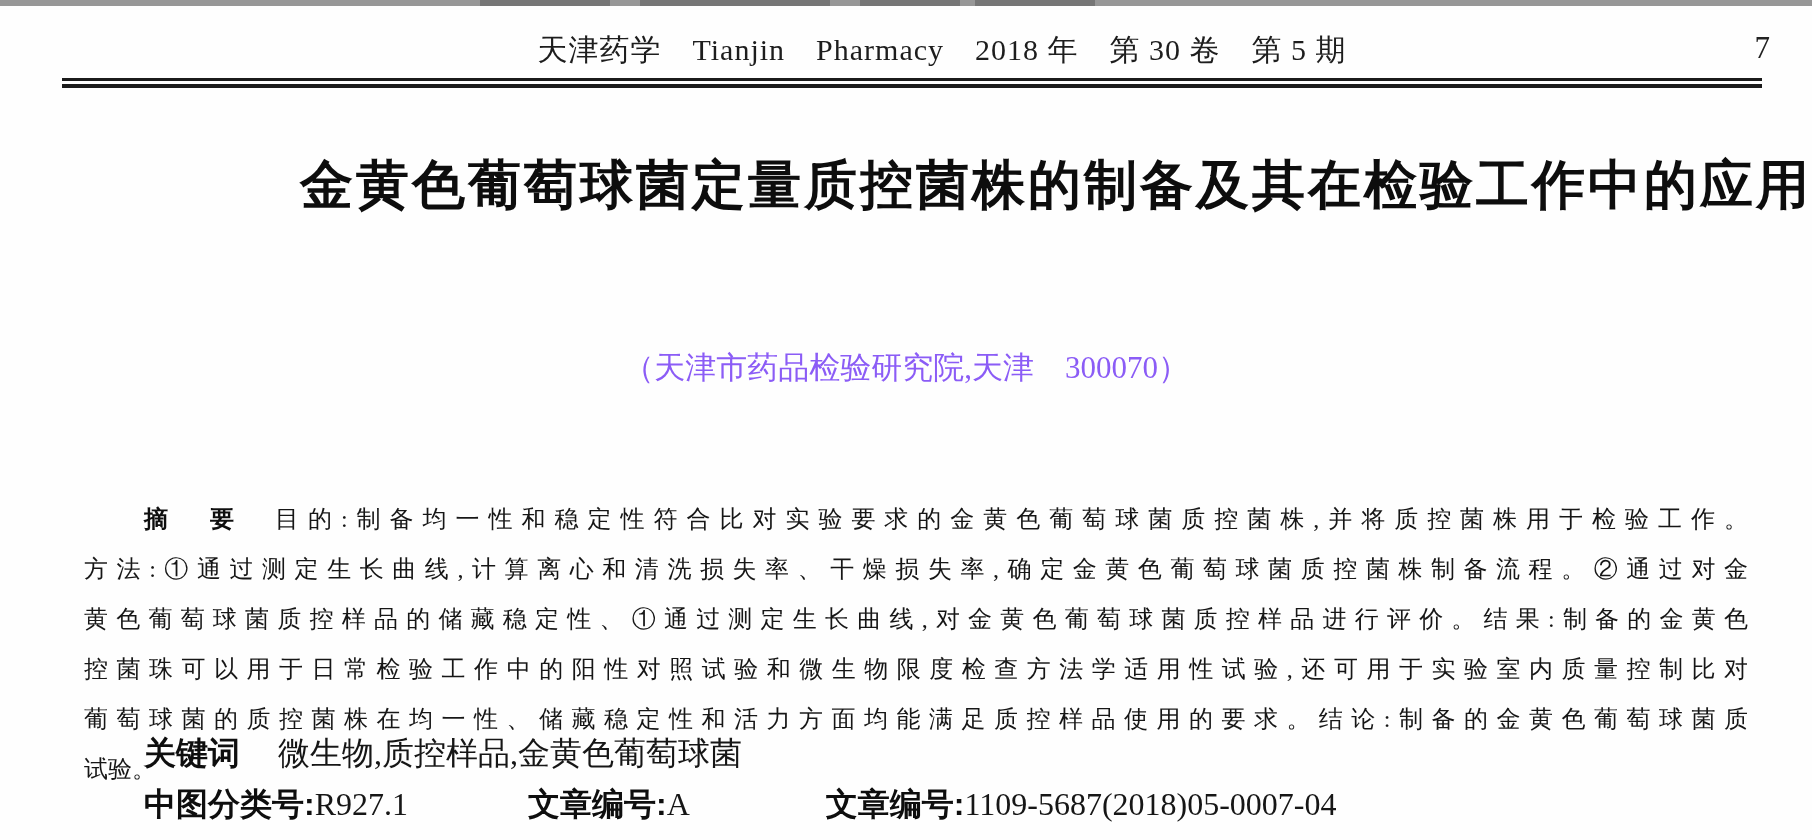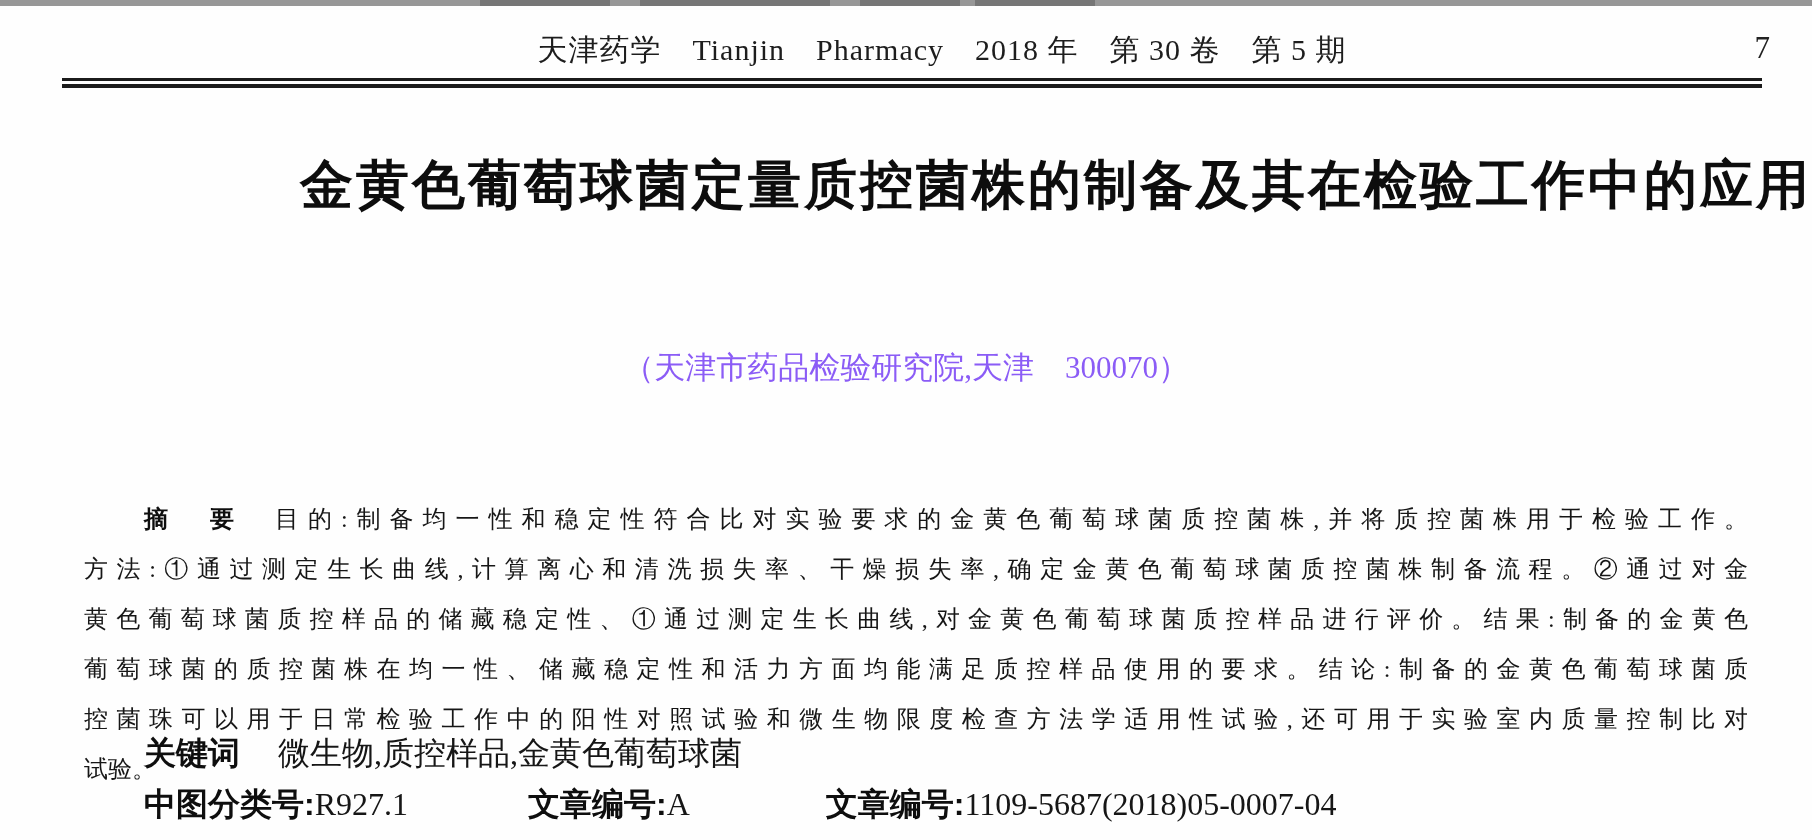--- a/index.html
+++ b/index.html
@@ -115,22 +115,22 @@
 
 
   <div class="affiliation-line">（天津市药品检验研究院,天津　300070）</div>
 
   <section class="abstract">
     <div class="abs-line first">
       <span class="bold-label abs-label">摘　要</span><span>目的:制备均一性和稳定性符合比对实验要求的金黄色葡萄球菌质控菌株,并将质控菌株用于检验工作。</span>
     </div>
     <div class="abs-line">方法:①通过测定生长曲线,计算离心和清洗损失率、干燥损失率,确定金黄色葡萄球菌质控菌株制备流程。②通过对金</div>
     <div class="abs-line">黄色葡萄球菌质控样品的储藏稳定性、①通过测定生长曲线,对金黄色葡萄球菌质控样品进行评价。结果:制备的金黄色</div>
+    <div class="abs-line">控菌珠可以用于日常检验工作中的阳性对照试验和微生物限度检查方法学适用性试验,还可用于实验室内质量控制比对</div>
     <div class="abs-line">葡萄球菌的质控菌株在均一性、储藏稳定性和活力方面均能满足质控样品使用的要求。结论:制备的金黄色葡萄球菌质</div>
-    <div class="abs-line">控菌珠可以用于日常检验工作中的阳性对照试验和微生物限度检查方法学适用性试验,还可用于实验室内质量控制比对</div>
     <div class="abs-line last">试验。</div>
   </section>
 
   <div class="keywords-line">
     <span class="bold-label kw-label">关键词</span><span>微生物,质控样品,金黄色葡萄球菌</span>
   </div>
 
   <div class="classification-line">
     <span class="cls-item c1"><span class="bold-label">中图分类号:</span><span class="cls-value">R927.1</span></span>
     <span class="cls-item c2"><span class="bold-label">文章编号:</span><span class="cls-value">A</span></span>

